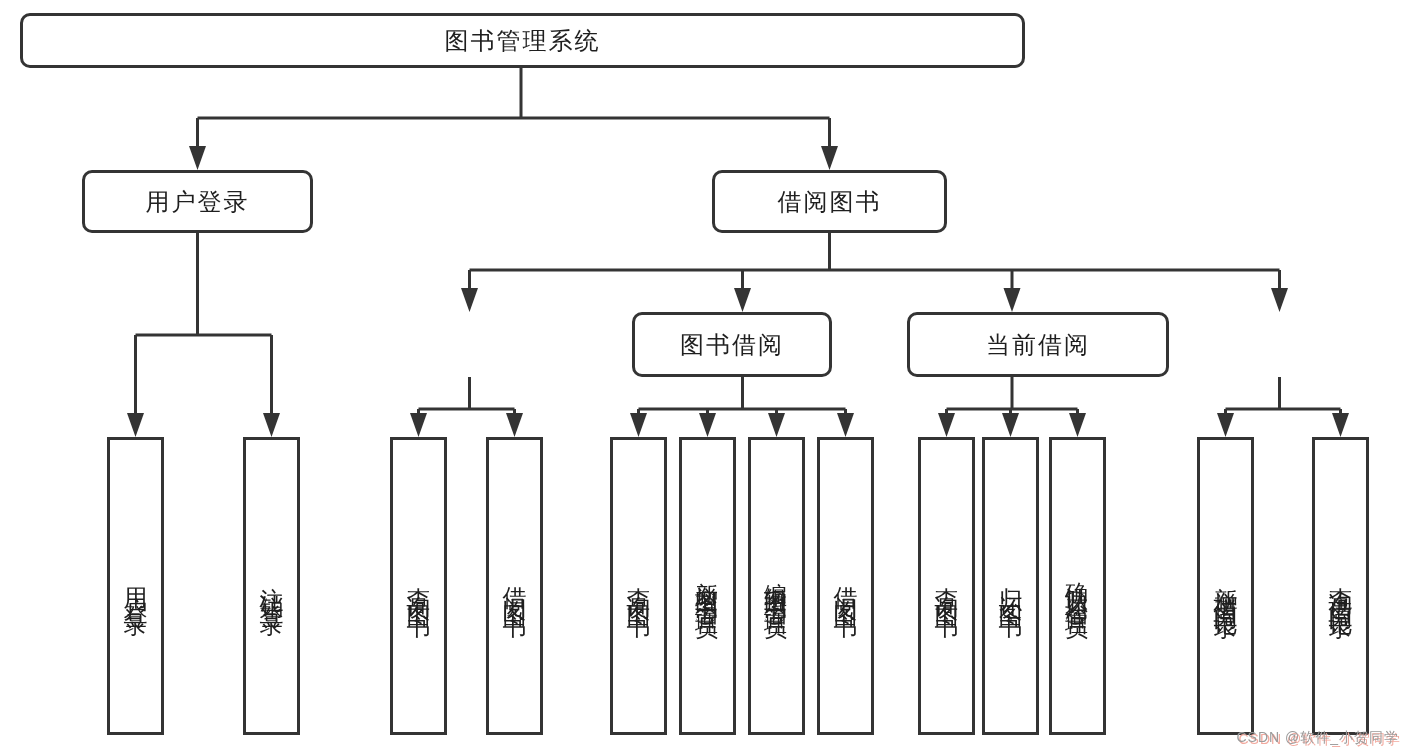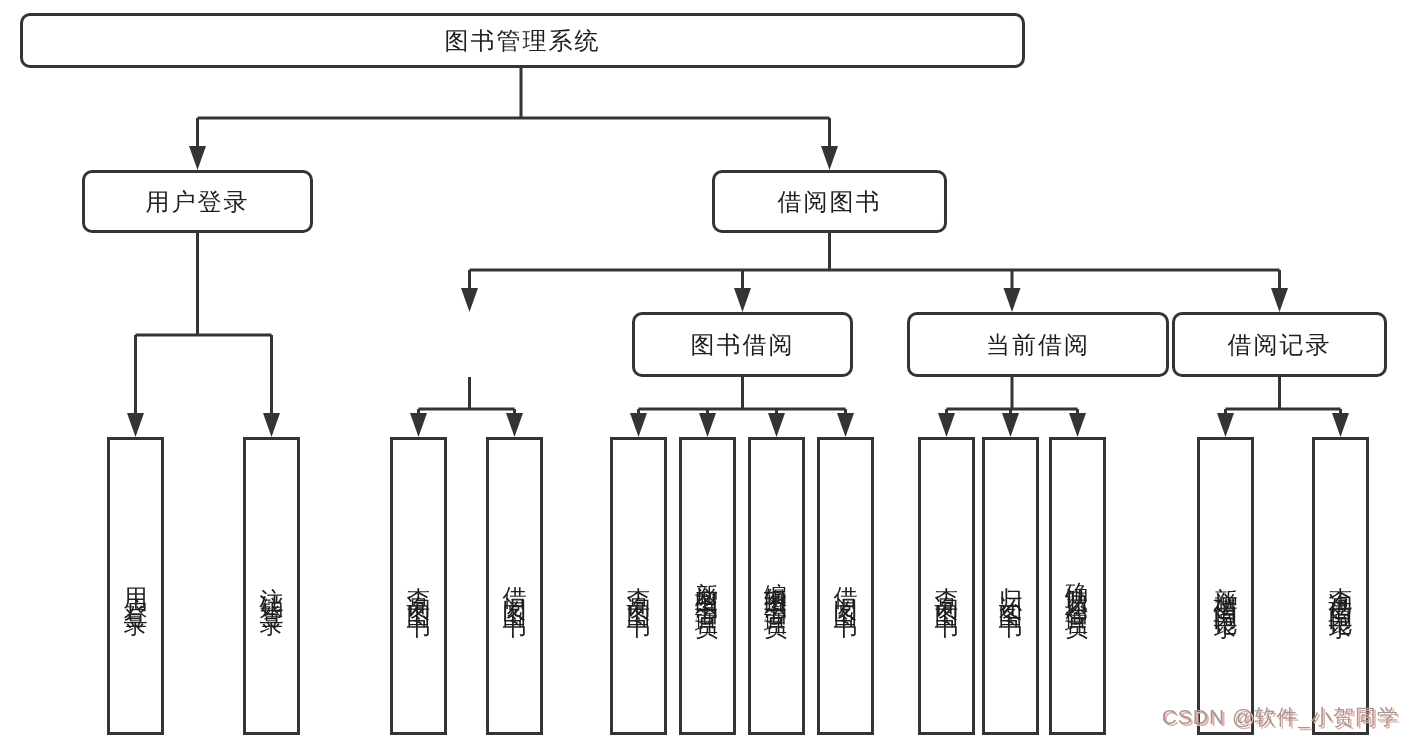--- a/index.html
+++ b/index.html
@@ -37,43 +37,43 @@
     white-space:normal;
   }
   .v-node.len6{letter-spacing:6px;}
   .v-node.long{font-size:23px;letter-spacing:5px;}
 
   
   #n-root        {left:20px;  top:13px;  width:1005px; height:55px;}
   #n-user-login  {left:82px;  top:170px; width:231px;  height:63px;}
   #n-book-mgmt   {left:712px; top:170px; width:235px;  height:63px;}
   #n-new-books   {left:362px; top:312px; width:215px;  height:65px;}
-  #n-book-borrow {left:632px; top:312px; width:221px;  height:65px;}
+  #n-book-borrow {left:632px; top:312px; width:200px;  height:65px;}
   #n-cur-borrow  {left:907px; top:312px; width:262px;  height:65px;}
   #n-borrow-rec  {left:1172px;top:312px; width:215px;  height:65px;}
 
   .leaf{top:437px;height:298px;width:57px;}
   #leaf-0 {left:107px;}
   #leaf-1 {left:243px;}
   #leaf-2 {left:390px;}
   #leaf-3 {left:486px;}
   #leaf-4 {left:610px;}
   #leaf-5 {left:679px;}
   #leaf-6 {left:748px;}
   #leaf-7 {left:817px;}
   #leaf-8 {left:918px;}
   #leaf-9 {left:982px;}
   #leaf-10{left:1049px;}
   #leaf-11{left:1197px;}
   #leaf-12{left:1312px;}
 
   #watermark{
     position:absolute;
-    right:6px;bottom:16px;
-    font-size:21px;
+    right:6px;bottom:0;
+    font-size:14px;
     color:var(--wm);
     text-shadow:2px 2px 0 var(--wm-shadow);
     letter-spacing:1px;
     z-index:5;
   }
 </style>
 </head>
 <body>
 
 <div id="stage">
@@ -121,21 +121,20 @@
     </g>
   </svg>
 
   <div class="node h-node" id="n-root">图书管理系统</div>
 
   <div class="node h-node" id="n-user-login">用户登录</div>
   <div class="node h-node" id="n-book-mgmt">借阅图书</div>
 
   <div class="node h-node" id="n-book-borrow">图书借阅</div>
   <div class="node h-node" id="n-cur-borrow">当前借阅</div>
-  <div class="node h-node" id="n-borrow-rec">借阅记录</div>
 
   <div class="node v-node leaf" id="leaf-0">用户登录</div>
   <div class="node v-node leaf" id="leaf-1">注销登录</div>
   <div class="node v-node leaf" id="leaf-2">查询图书</div>
   <div class="node v-node leaf" id="leaf-3">借阅图书</div>
   <div class="node v-node leaf" id="leaf-4">查询图书</div>
   <div class="node v-node leaf long" id="leaf-5">新增图书（管理员）</div>
   <div class="node v-node leaf long" id="leaf-6">编辑图书（管理员）</div>
   <div class="node v-node leaf" id="leaf-7">借阅图书</div>
   <div class="node v-node leaf" id="leaf-8">查询图书</div>

